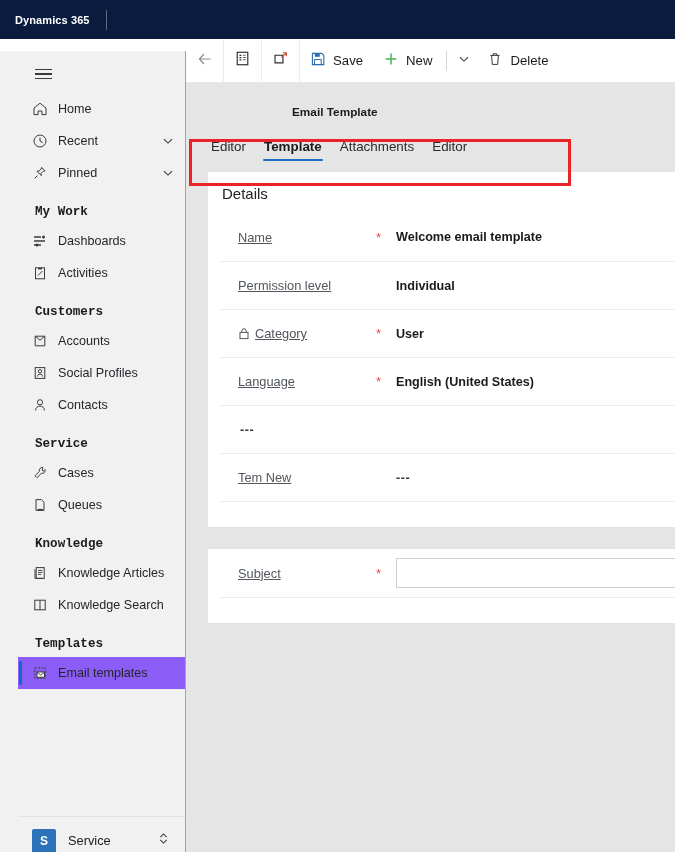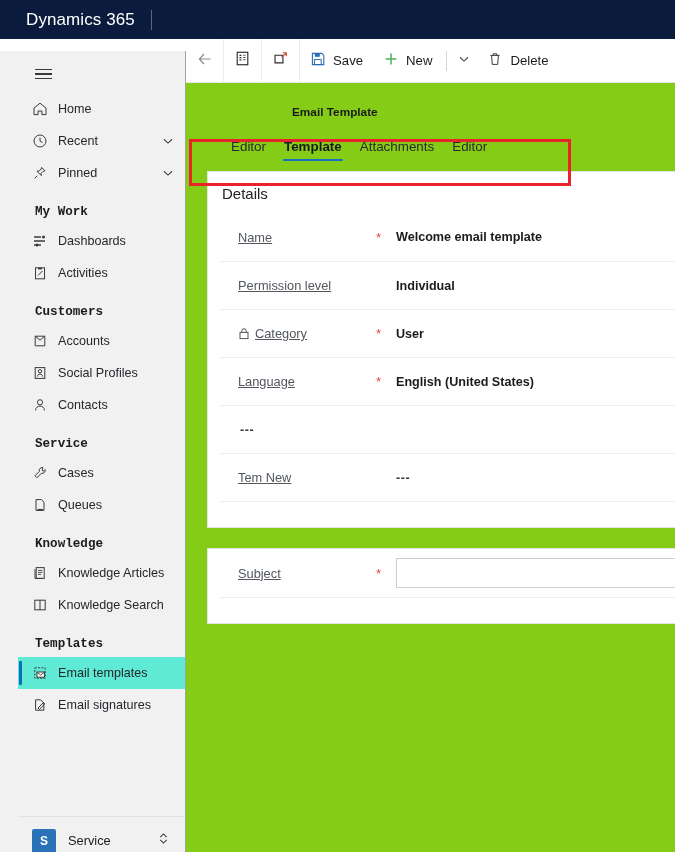--- a/index.html
+++ b/index.html
@@ -10,22 +10,22 @@
     overflow: hidden;
   }
   #app { position: relative; width: 675px; height: 852px; background:#fff; }
 
   
   .topbar {
     position: absolute; left: 0; top: 0; width: 675px; height: 39px;
     background: #0b1b3d; display: flex; align-items: center;
   }
   .brand {
-    color: #ffffff; font-size: 17px; font-weight: normal;
-    padding-left: 26px; letter-spacing: .1px;
+    color: #ffffff; font-size: 11px; font-weight: bold;
+    padding-left: 15px; letter-spacing: .1px;
   }
   .brand-sep {
     width: 1px; height: 20px; background: #5a6884; margin-left: 16px;
   }
 
   
   .sidebar {
     position: absolute; left: 0; top: 51px; width: 186px; height: 813px;
     background: #f1f1f1; border-right: 1px solid #a3a3a3;
     display: flex; flex-direction: column; padding-left: 18px;
@@ -37,21 +37,21 @@
   }
   .hamburger .bars { width: 17px; }
   .hamburger .bars i {
     display: block; height: 1.4px; background: #3a3a3a; margin: 3.4px 0;
   }
   .nav-item {
     height: 32px; display: flex; align-items: center;
     padding-left: 14px; padding-right: 10px; cursor: pointer;
     position: relative; color: #24272b; font-size: 12.6px;
   }
-  .nav-item.active { background: #5eead4; }
+  .nav-item.active { background: #8b5cf6; }
   .nav-item.active::before {
     content: ""; position: absolute; left: 1px; top: 4px;
     width: 3px; height: 24px; background: #0f6cbd; border-radius: 1px;
   }
   .nav-ico {
     width: 26px; min-width: 26px; height: 18px; display: flex;
     align-items: center; justify-content: flex-start; color: #3b3b3b;
   }
   .nav-label { flex: 1; white-space: nowrap; }
   .nav-chev { color: #444; display: flex; align-items: center; }
@@ -67,21 +67,21 @@
   .app-tile {
     width: 24px; height: 24px; background: #2b72b8; color: #fff;
     font-size: 12px; font-weight: bold; display: flex;
     align-items: center; justify-content: center; border-radius: 2px;
   }
   .app-name { flex: 1; font-size: 12.8px; color: #1b1b1b; padding-left: 12px; }
 
   
   .content {
     position: absolute; left: 186px; top: 39px;
-    width: 489px; height: 813px; background: #84cc16;
+    width: 489px; height: 813px; background: #e5e5e5;
   }
   .cmdbar {
     height: 44px; display: flex; align-items: center;
     border-bottom: 1px solid #e6e6e6; background: #fff;
   }
   .cmd-icobtn {
     width: 38px; height: 44px; display: flex; align-items: center;
     justify-content: center; cursor: pointer;
     border-right: 1px solid #ededed;
   }
@@ -92,21 +92,21 @@
   }
   .cmd-div { width: 1px; height: 20px; background: #d6d6d6; margin: 0 4px; }
   .cmd-chev { width: 26px; height: 44px; display:flex; align-items:center;
               justify-content:center; cursor:pointer; }
 
   
   .form-head { padding: 22px 0 0 70px; }
   .entity-label { font-size: 11.8px; font-weight: bold; color: #1b1b1b; padding-left: 36px; }
   .tabstrip {
     display: flex; align-items: flex-end; gap: 0;
-    padding: 11px 0 0 16px; height: 42px; margin-left: 20px;
+    padding: 11px 0 0 16px; height: 42px;
   }
   .tab {
     font-size: 13.4px; color: #2b2b2b; padding: 0 9px 7px 9px;
     cursor: pointer; position: relative; white-space: nowrap;
   }
   .tab.active { font-weight: bold; color: #1b1b1b; }
   .tab.active::after {
     content: ""; position: absolute; left: 8px; right: 8px; bottom: 0;
     height: 2.5px; background: #1a6fc4; border-radius: 2px;
   }
@@ -311,29 +311,20 @@
         <span class="nav-ico">
           <svg width="16" height="16" viewBox="0 0 16 16">
               <rect x="2.8" y="2.8" width="10.4" height="10.4" fill="none" stroke="#3b3b3b" stroke-width="1" stroke-dasharray="2 1.4"></rect>
               <rect x="5" y="7" width="7.4" height="5.2" fill="#fff" stroke="#3b3b3b" stroke-width="1"></rect>
               <path d="M5 7.3 8.7 10l3.7-2.7" fill="none" stroke="#3b3b3b" stroke-width=".9"></path>
             </svg>
         </span>
         <span class="nav-label">Email templates</span>
       </div>
 
-      <div class="nav-item">
-        <span class="nav-ico">
-          <svg width="16" height="16" viewBox="0 0 16 16">
-              <path d="M3.6 2.8h5l3.2 3.2v7.2H3.6z" fill="none" stroke="#3b3b3b" stroke-width="1"></path>
-              <path d="M6 11 11.4 5.6l1.4 1.4L7.4 12.4z" fill="none" stroke="#3b3b3b" stroke-width="1"></path>
-            </svg>
-        </span>
-        <span class="nav-label">Email signatures</span>
-      </div>
 
     </div>
 
     <div class="sidebar-foot">
       <span class="app-tile">S</span>
       <span class="app-name">Service</span>
       <span>
         <svg width="15" height="15" viewBox="0 0 16 16">
             <path d="M4.6 6.6 8 3.2l3.4 3.4M4.6 9.4 8 12.8l3.4-3.4" fill="none" stroke="#3b3b3b" stroke-width="1.1"></path>
           </svg>

